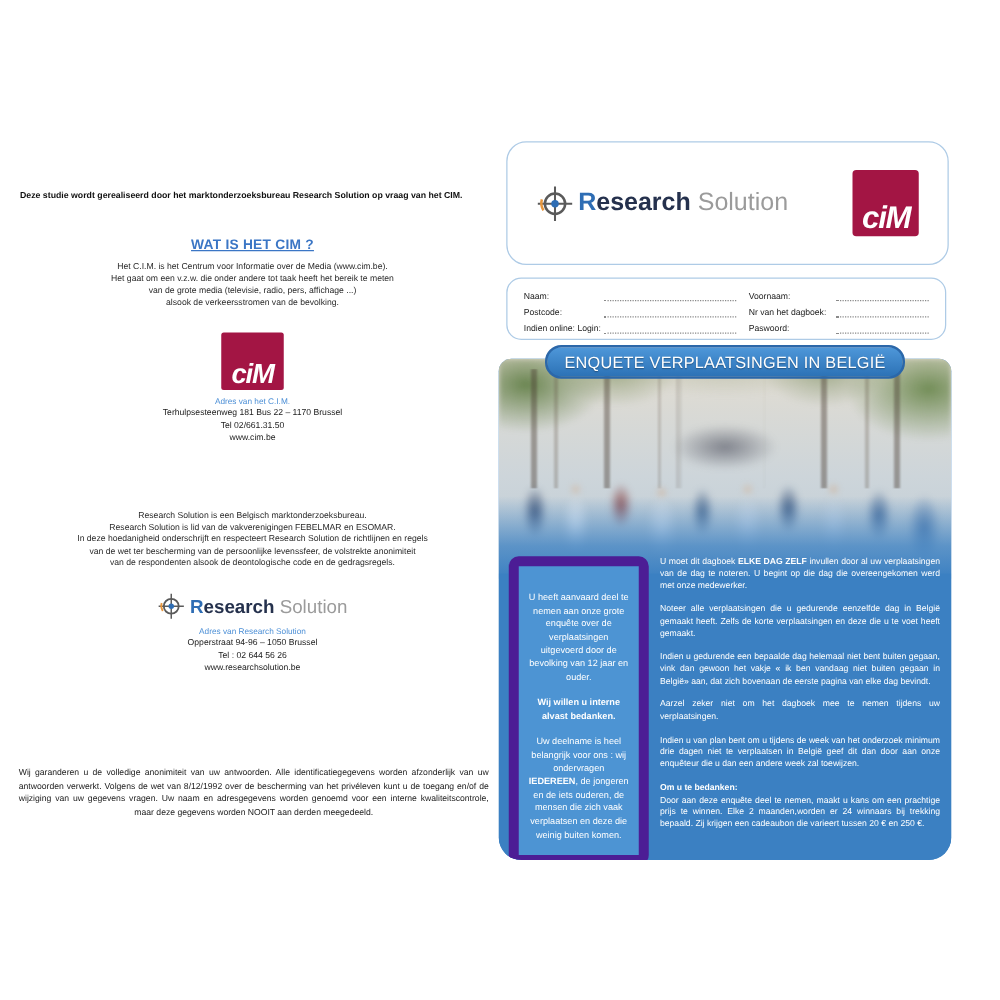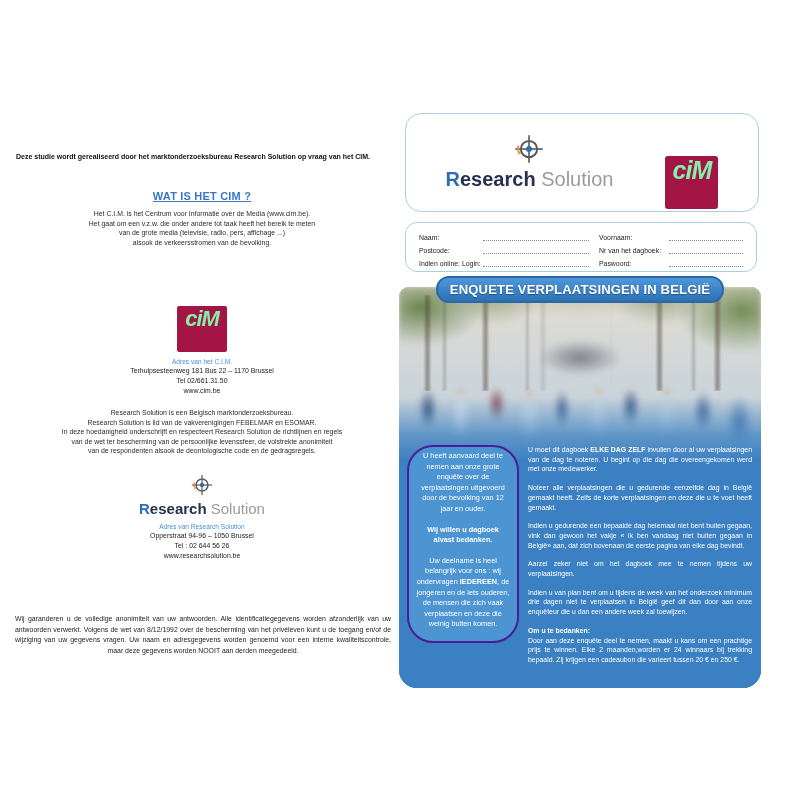--- a/index.html
+++ b/index.html
@@ -6,26 +6,26 @@
   .canvas{position:relative;width:800px;height:800px;background:#ffffff;overflow:hidden;
           font-family:"Liberation Sans", sans-serif;color:#1c1c1c;}
   .abs{position:absolute;}
 
   
   .intro{left:16px;top:152px;width:372px;font-size:7px;font-weight:bold;line-height:9px;color:#111;}
   .section{left:16px;width:372px;text-align:center;}
   .sec-heading{font-size:11px;font-weight:bold;color:#3B76C5;text-decoration:underline;margin-bottom:7px;letter-spacing:.2px;}
   .sec-line{font-size:6.9px;line-height:9.6px;color:#2a2a2a;}
   .center-block{left:16px;width:372px;display:flex;flex-direction:column;align-items:center;}
-  .cim-logo{background:#A31544;color:#86efac;display:flex;align-items:flex-start;justify-content:center;
-            font-weight:bold;font-style:italic;letter-spacing:-1px;margin-top:40px;}
+  .cim-logo{background:#A31544;color:#ffffff;display:flex;align-items:flex-end;justify-content:center;
+            font-weight:bold;font-style:italic;letter-spacing:-1px;}
   .cim-logo-left{width:50px;height:46px;font-size:22px;border-radius:2px;}
   .addr-title{font-size:6.6px;color:#4C8FD6;margin-top:5px;line-height:9px;}
   .addr-line{font-size:6.9px;line-height:10px;color:#222;}
-  .rs-logo{display:flex;align-items:center;gap:4px;flex-direction:column;}
+  .rs-logo{display:flex;align-items:center;gap:4px;}
   .rs-word{font-weight:bold;color:#25314d;}
   .rs-r{color:#2E6DB4;}
   .rs-sol{color:#9b9b9b;font-weight:normal;}
   .rs-logo-left .rs-text{font-size:15px;}
   .footer{left:15px;top:614px;width:376px;font-size:6.9px;line-height:10.6px;color:#222;
           text-align:justify;text-align-last:center;}
 
   
   .card{border:1.5px solid #AECBE6;background:#fff;}
   .logos-card{left:405px;top:113px;width:352px;height:97px;border-radius:16px;
@@ -38,21 +38,21 @@
   .form-row{display:flex;align-items:flex-end;height:13px;font-size:6.9px;color:#222;}
   .f-label-l{width:64px;flex:none;}
   .f-label-r{width:70px;flex:none;margin-left:10px;}
   .dots{border-bottom:1px dotted #8a8a8a;height:8px;}
   .dots-l{flex:1;}
   .dots-r{width:74px;flex:none;}
 
   .banner{left:436px;top:276px;width:288px;height:27px;border-radius:13px;z-index:3;
           background:linear-gradient(#4E97D9,#2C72B6);border:2px solid #2B67A9;box-sizing:border-box;
           display:flex;align-items:center;justify-content:center;}
-  .banner-text{color:#fff;font-weight:bold;font-size:13px;letter-spacing:.2px;text-shadow:0 1px 1px rgba(0,0,0,.35);}
+  .banner-text{color:#fff;font-weight:normal;font-size:13px;letter-spacing:.2px;text-shadow:0 1px 1px rgba(0,0,0,.35);}
 
   .photo-panel{left:399px;top:287px;width:362px;height:401px;background:#3B80C2;
                border-radius:10px 10px 18px 18px;overflow:hidden;z-index:1;}
   .photo{position:absolute;top:0;left:0;right:0;height:172px;
          background:linear-gradient(#e3ddd1,#cdd5da 55%,#bccbd6);}
   .foliage{position:absolute;inset:0;filter:blur(2px);
     background:
       radial-gradient(90px 55px at 6% 12%, rgba(86,118,58,.85), transparent 70%),
       radial-gradient(95px 60px at 95% 14%, rgba(96,128,66,.85), transparent 70%),
       radial-gradient(70px 40px at 26% 6%, rgba(120,140,90,.6), transparent 70%),
@@ -79,22 +79,22 @@
       radial-gradient(19px 38px at 94% 72%, rgba(72,112,162,.85), transparent 70%),
       radial-gradient(6px 6px at 17% 48%, rgba(214,178,148,.9), transparent 70%),
       radial-gradient(6px 6px at 36% 50%, rgba(210,172,140,.9), transparent 70%),
       radial-gradient(6px 6px at 55% 48%, rgba(214,178,148,.9), transparent 70%),
       radial-gradient(6px 6px at 74% 48%, rgba(210,172,140,.9), transparent 70%);}
   .fade{position:absolute;top:110px;left:0;right:0;height:66px;
         background:linear-gradient(rgba(59,128,194,0), rgba(59,128,194,.75) 60%, #3B80C2);}
   .blue-panel{position:absolute;top:172px;left:0;right:0;bottom:0;background:#3B80C2;}
 
   .left-box{position:absolute;left:8px;top:158px;width:112px;box-sizing:border-box;
-            background:#4D94D3;border:2px solid #4c1d95;border-radius:26px;
-            padding:4px 7px 11px 7px;text-align:center;color:#fff;}
+            background:#4D94D3;border:8px solid #4c1d95;border-radius:8px;
+            padding:20px 7px 11px 7px;text-align:center;color:#fff;}
   .lb-p{font-size:7.3px;line-height:10.6px;margin:0 0 10px 0;}
   .lb-p:last-child{margin-bottom:0;}
   .bold{font-weight:bold;}
 
   .right-col{position:absolute;left:129px;top:158px;width:224px;color:#fff;}
   .rc-p{font-size:6.9px;line-height:9.7px;text-align:justify;margin:0 0 9px 0;}
   .rc-title{margin-bottom:0;font-weight:bold;text-align:left;}
 
   
   .tgt{flex:none;}
@@ -196,21 +196,21 @@
     <div class="photo">
       <div class="foliage"></div>
       <div class="trunks"></div>
       <div class="crowd"></div>
     </div>
     <div class="blue-panel"></div>
     <div class="fade"></div>
 
     <div class="left-box">
       <p class="lb-p">U heeft aanvaard deel te nemen aan onze grote enquête over de verplaatsingen uitgevoerd door de bevolking van 12 jaar en ouder.</p>
-      <p class="lb-p bold">Wij willen u dagboek alvast bedanken.</p>
+      <p class="lb-p bold">Wij willen u interne alvast bedanken.</p>
       <p class="lb-p"><span>Uw deelname is heel belangrijk voor ons : wij ondervragen </span><span class="bold">IEDEREEN</span><span>, de jongeren en de iets ouderen, de mensen die zich vaak verplaatsen en deze die weinig buiten komen.</span></p>
     </div>
 
     <div class="right-col">
       <p class="rc-p"><span>U moet dit dagboek </span><span class="bold">ELKE DAG ZELF</span><span> invullen door al uw verplaatsingen van de dag te noteren. U begint op die dag die overeengekomen werd met onze medewerker.</span></p>
       <p class="rc-p">Noteer alle verplaatsingen die u gedurende eenzelfde dag in België gemaakt heeft. Zelfs de korte verplaatsingen en deze die u te voet heeft gemaakt.</p>
       <p class="rc-p">Indien u gedurende een bepaalde dag helemaal niet bent buiten gegaan, vink dan gewoon het vakje « ik ben vandaag niet buiten gegaan in België» aan, dat zich bovenaan de eerste pagina van elke dag bevindt.</p>
       <p class="rc-p">Aarzel zeker niet om het dagboek mee te nemen tijdens uw verplaatsingen.</p>
       <p class="rc-p">Indien u van plan bent om u tijdens de week van het onderzoek  minimum drie dagen niet te verplaatsen in België geef dit dan door aan onze enquêteur die u dan een andere week zal toewijzen.</p>
       <p class="rc-p rc-title">Om u te bedanken:</p>

